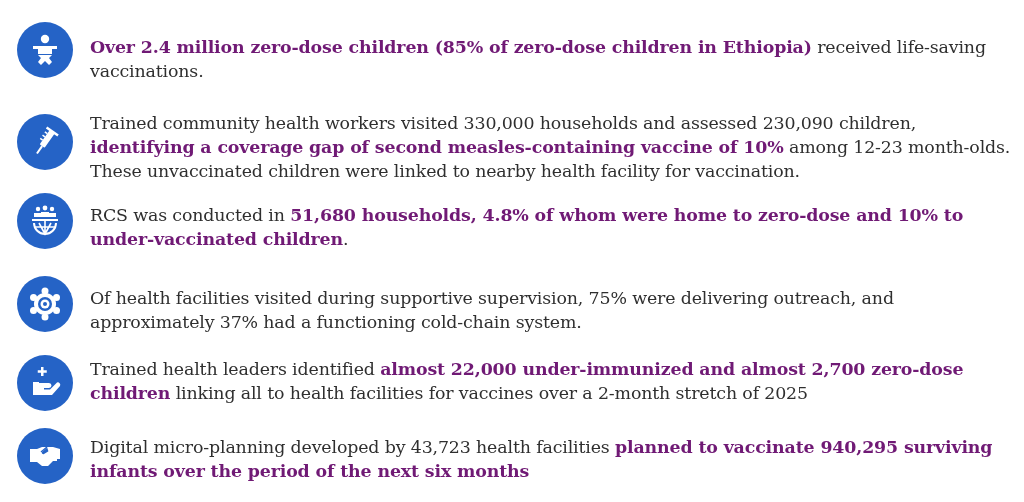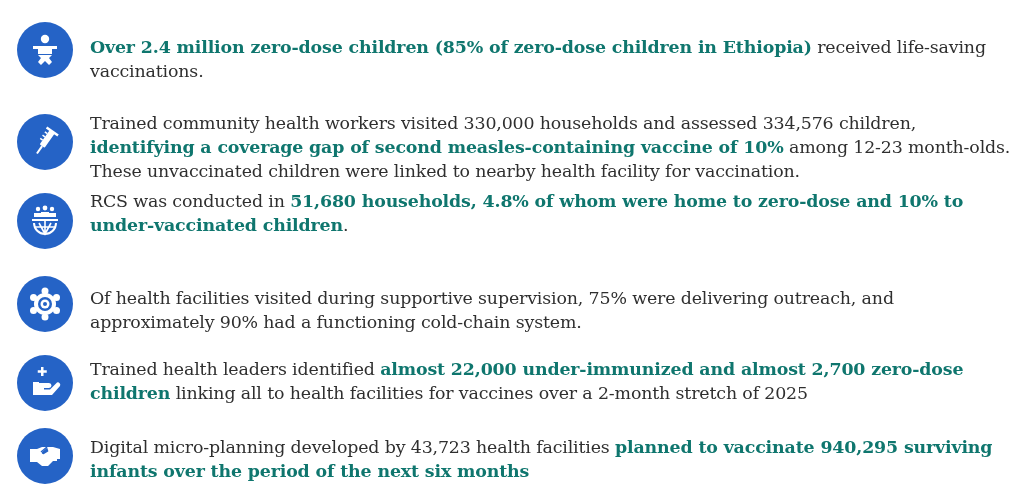--- a/index.html
+++ b/index.html
@@ -4,21 +4,21 @@
 <style>
   html, body { margin: 0; padding: 0; background: #ffffff; }
   body { width: 1024px; height: 502px; position: relative; overflow: hidden;
          font-family: "DejaVu Serif", "Liberation Serif", serif; color: #2a2a2a; }
   .item { position: absolute; left: 0; width: 1024px; }
   .icon { position: absolute; left: 17px; width: 56px; height: 56px; border-radius: 50%;
           background: #2563c6; display: flex; align-items: center; justify-content: center; }
   .icon svg { width: 36px; height: 36px; }
   .text { position: absolute; left: 90px; width: 930px; font-size: 17.4px; line-height: 24px;
           letter-spacing: -0.15px; color: #2f2f2f; }
-  .text b { font-weight: bold; color: #0f766e; }
+  .text b { font-weight: bold; color: #701a75; }
 </style>
 </head>
 <body>
 
 <div class="item">
   <div class="icon" style="top:22px">
     <svg viewBox="0 0 36 36" fill="#fff">
       <circle cx="18" cy="7" r="4.2"></circle>
       <path d="M6 14 h24 v3 h-5 v5 h-14 v-5 h-5z"></path>
       <path d="M11 23 h14 l-3 3 l3 4 l-3 3 l-4 -4 l-4 4 l-3 -3 l3 -4z"></path>
@@ -36,58 +36,58 @@
         <rect x="15" y="5" width="6" height="18" rx="1"></rect>
         <rect x="11" y="4" width="14" height="2.5"></rect>
         <rect x="17" y="23" width="2" height="9"></rect>
         <rect x="12" y="9" width="3" height="1.5"></rect>
         <rect x="12" y="13" width="3" height="1.5"></rect>
         <rect x="12" y="17" width="3" height="1.5"></rect>
       </g>
     </svg>
   </div>
   <div class="text" style="top:111px">
-    <span>Trained community health workers visited 330,000 households and assessed 334,576 children, </span><b>identifying a coverage gap of second measles-containing vaccine of 10%</b><span> among 12-23 month-olds. These unvaccinated children were linked to nearby health facility for vaccination.</span>
+    <span>Trained community health workers visited 330,000 households and assessed 230,090 children, </span><b>identifying a coverage gap of second measles-containing vaccine of 10%</b><span> among 12-23 month-olds. These unvaccinated children were linked to nearby health facility for vaccination.</span>
   </div>
 </div>
 
 <div class="item">
   <div class="icon" style="top:193px">
     <svg viewBox="0 0 36 36" fill="#fff" stroke="#fff">
       <circle cx="11" cy="6" r="2.2" stroke="none"></circle>
       <circle cx="18" cy="5" r="2.4" stroke="none"></circle>
       <circle cx="25" cy="6" r="2.2" stroke="none"></circle>
       <path d="M7 10 h8 v4 h-8z M14 9 h8 v5 h-8z M21 10 h8 v4 h-8z" stroke="none"></path>
       <path d="M5 17 h26" stroke-width="2" fill="none"></path>
       <path d="M7 20 a11 11 0 0 0 22 0" stroke-width="2" fill="none"></path>
       <path d="M18 17 v14 M12 20 l6 11 l6 -11 M8 24 h20" stroke-width="1.6" fill="none"></path>
     </svg>
   </div>
-  <div class="text" style="top:189px">
+  <div class="text" style="top:203px">
     <span>RCS was conducted in </span><b>51,680 households, 4.8% of whom were home to zero-dose and 10% to under-vaccinated children</b><span>.</span>
   </div>
 </div>
 
 <div class="item">
   <div class="icon" style="top:276px">
     <svg viewBox="0 0 36 36" fill="#fff">
       <circle cx="18" cy="5" r="3.5"></circle>
       <circle cx="18" cy="31" r="3.5"></circle>
       <circle cx="6.5" cy="11.5" r="3.5"></circle>
       <circle cx="29.5" cy="11.5" r="3.5"></circle>
       <circle cx="6.5" cy="24.5" r="3.5"></circle>
       <circle cx="29.5" cy="24.5" r="3.5"></circle>
       <circle cx="18" cy="18" r="11"></circle>
       <circle cx="18" cy="18" r="7" fill="#2563c6"></circle>
       <circle cx="18" cy="18" r="4.5"></circle>
       <circle cx="18" cy="18" r="2" fill="#2563c6"></circle>
     </svg>
   </div>
   <div class="text" style="top:286px">
-    <span>Of health facilities visited during supportive supervision, 75% were delivering outreach, and approximately 90% had a functioning cold-chain system.</span>
+    <span>Of health facilities visited during supportive supervision, 75% were delivering outreach, and approximately 37% had a functioning cold-chain system.</span>
   </div>
 </div>
 
 <div class="item">
   <div class="icon" style="top:355px">
     <svg viewBox="0 0 36 36" fill="#fff">
       <rect x="14" y="2" width="2.5" height="9"></rect>
       <rect x="10.75" y="5.25" width="9" height="2.5"></rect>
       <rect x="6" y="17" width="6" height="13"></rect>
       <path d="M12 18 h10 a2.5 2.5 0 0 1 0 5 h-5 v1.5 h6 l7 -7 a2.5 2.5 0 0 1 3 3.5 l-8 9 h-13z"></path>

